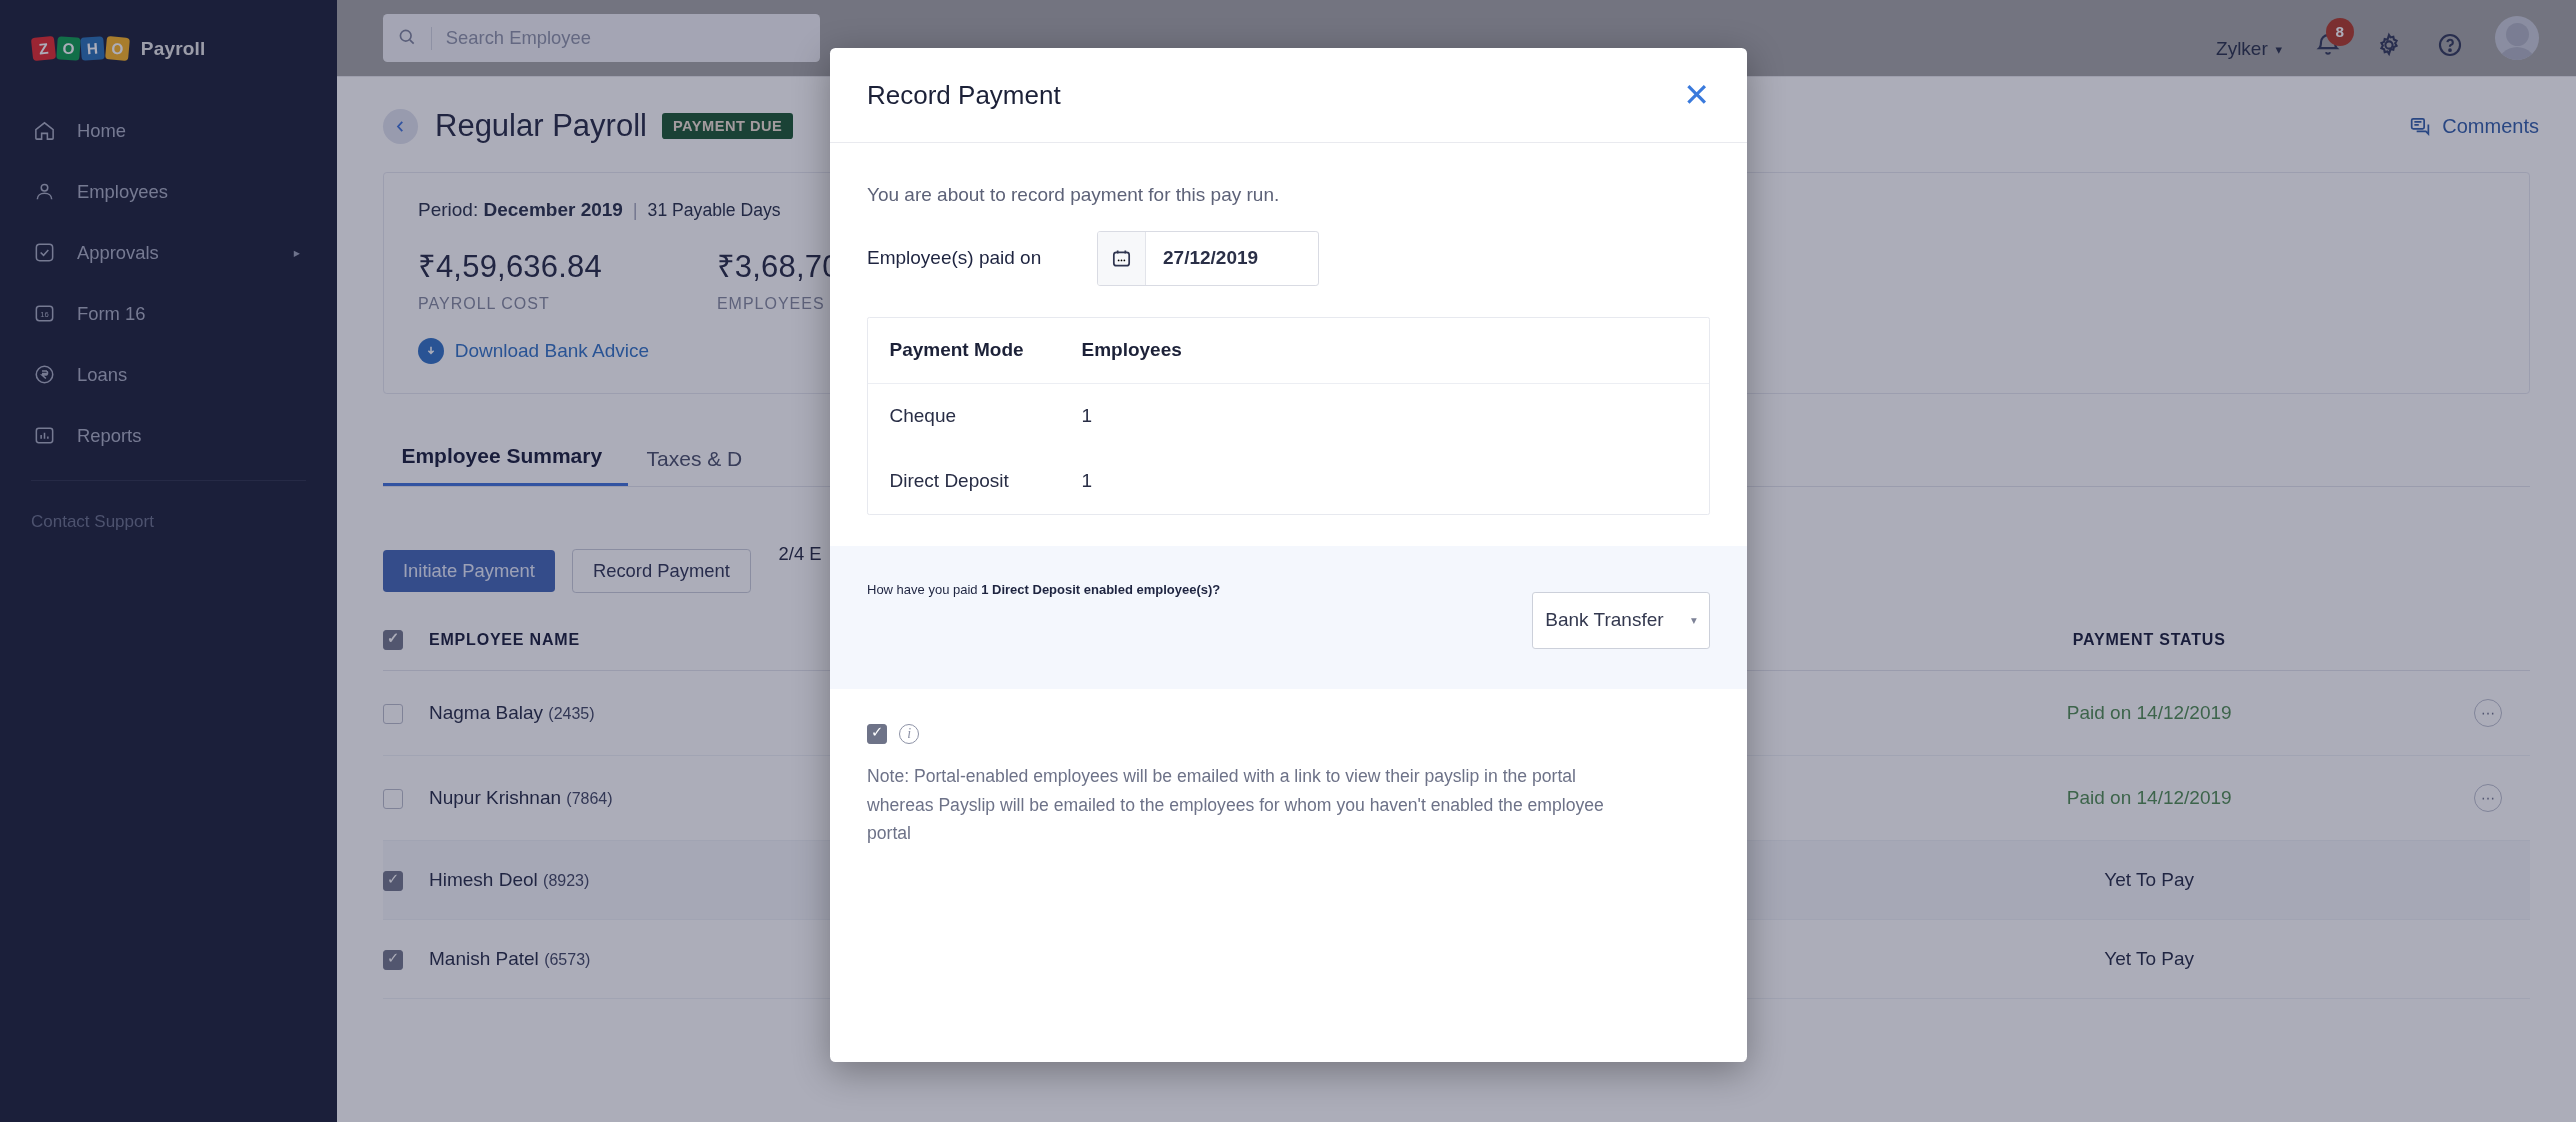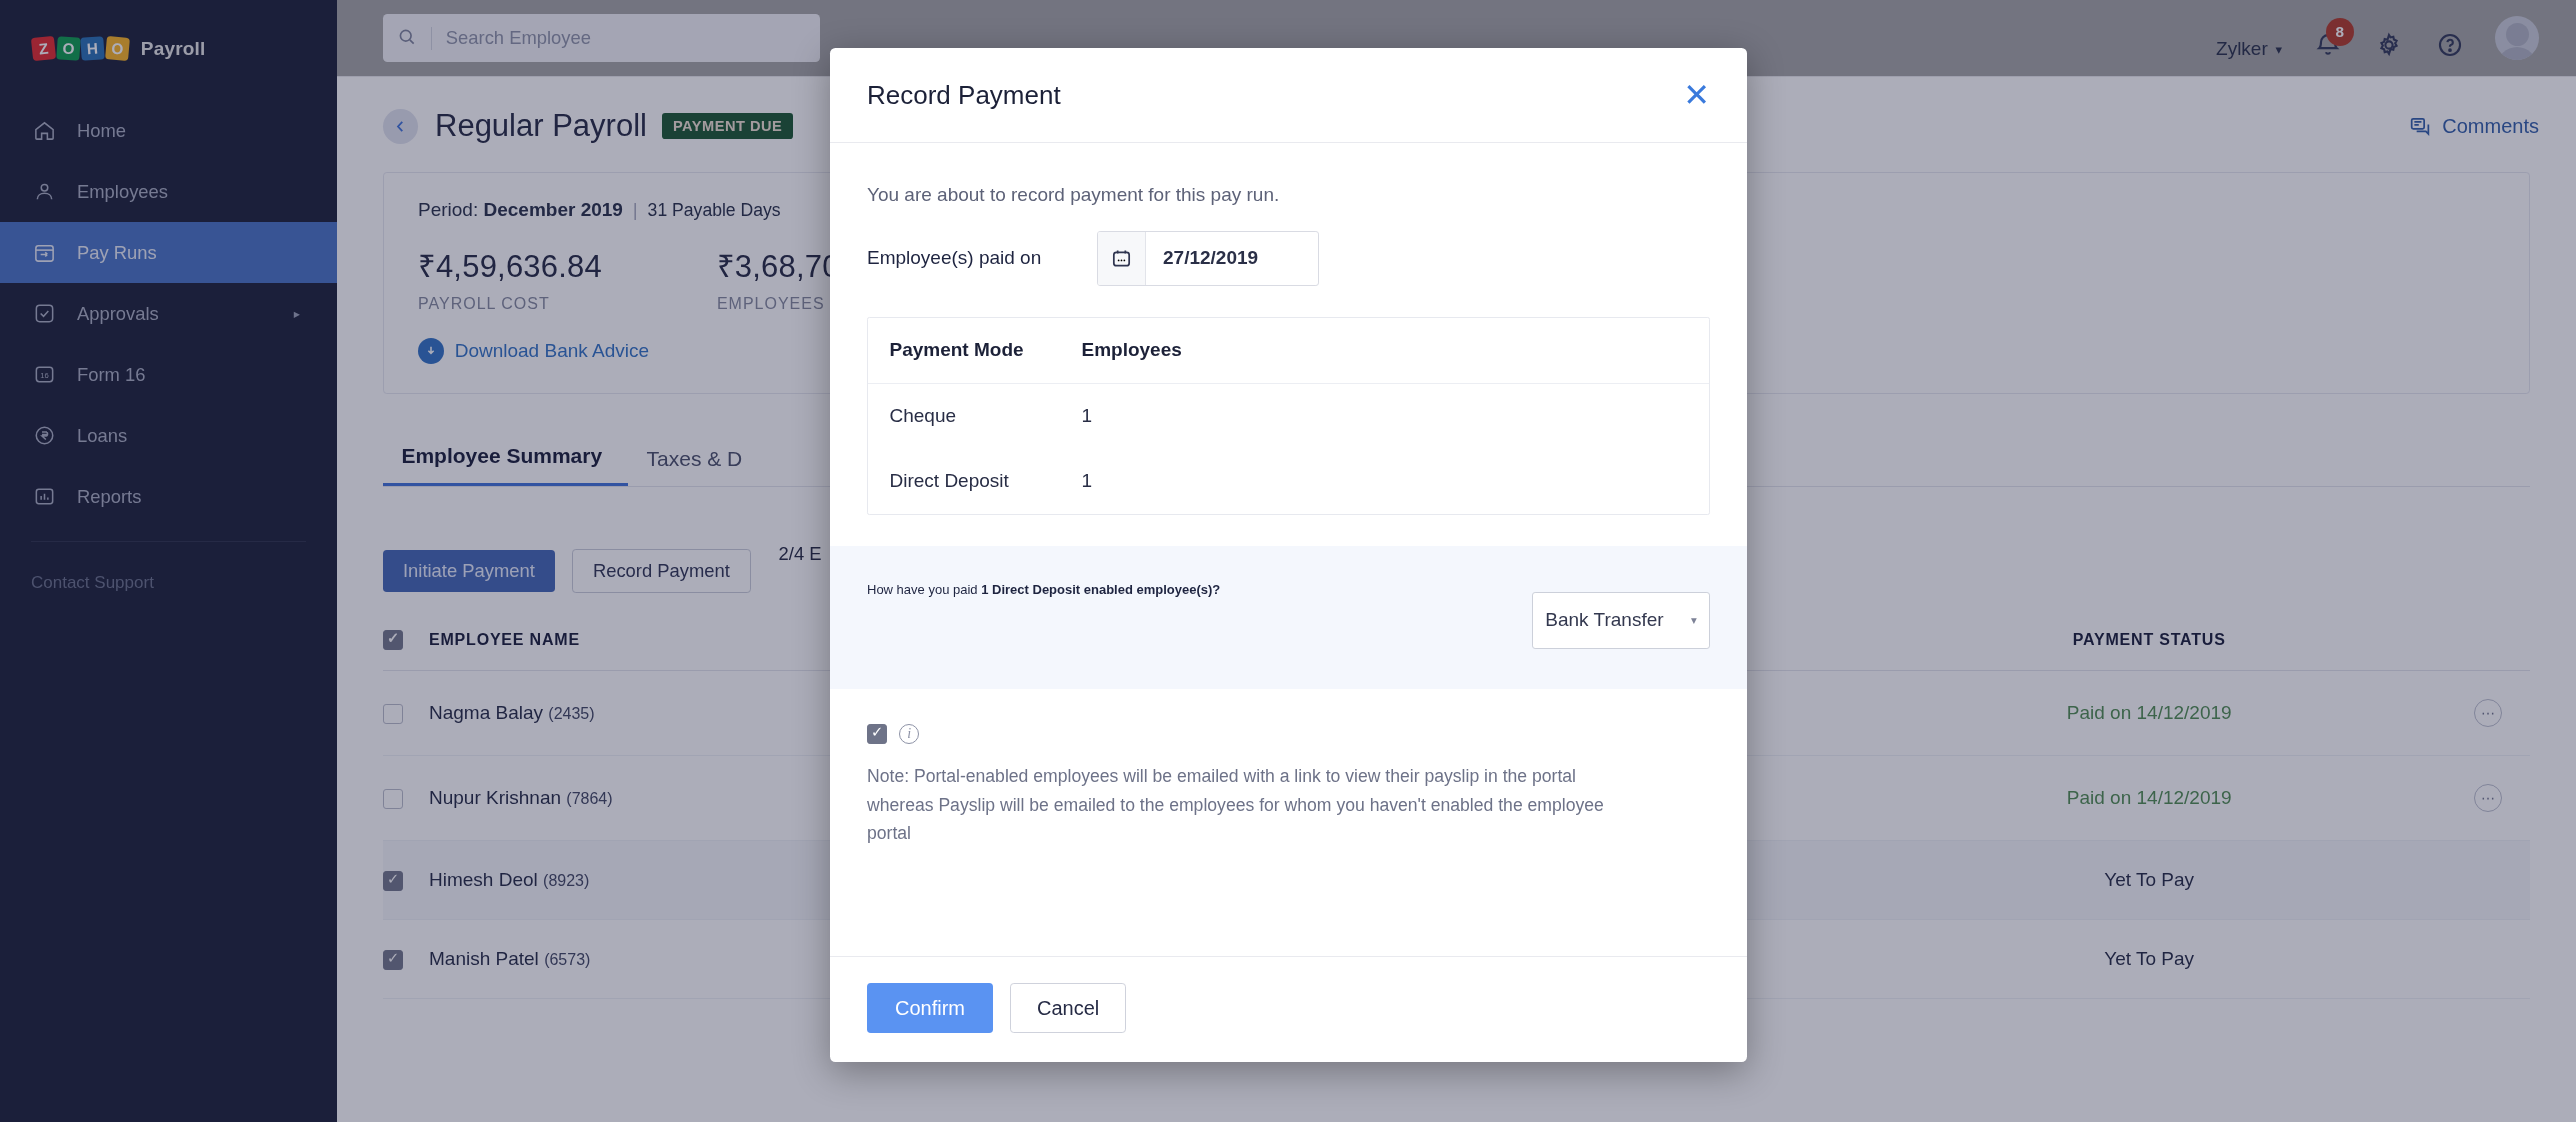--- a/index.html
+++ b/index.html
@@ -196,30 +196,20 @@
     <div class="nav-item">
       <span class="nav-ico">
         <svg viewBox="0 0 24 24">
             <circle cx="12" cy="8" r="3.4"></circle>
             <path d="M4.5 20c0-4 3.4-6.2 7.5-6.2S19.5 16 19.5 20"></path>
           </svg>
       </span>
       <span>Employees</span>
     </div>
 
-    <div class="nav-item active">
-      <span class="nav-ico">
-        <svg viewBox="0 0 24 24">
-            <rect x="3" y="5" width="18" height="16" rx="2.5"></rect>
-            <path d="M3 9.5h18"></path>
-            <path d="M8 14h7m0 0l-2.2-2.2M15 14l-2.2 2.2"></path>
-          </svg>
-      </span>
-      <span>Pay Runs</span>
-    </div>
 
     <div class="nav-item">
       <span class="nav-ico">
         <svg viewBox="0 0 24 24">
             <rect x="3.5" y="3.5" width="17" height="17" rx="3.5"></rect>
             <path d="M8 12l3 3 5-5.5"></path>
           </svg>
       </span>
       <span>Approvals</span>
       <span class="nav-caret">▸</span>
@@ -479,18 +469,14 @@
 
     <div class="notify">
       <div class="notify-top">
         <span class="chk on"></span>
         <span class="info-i">i</span>
       </div>
       <div class="note">Note: Portal-enabled employees will be emailed with a link to view their payslip in the portal whereas Payslip will be emailed to the employees for whom you haven't enabled the employee portal</div>
     </div>
   </div>
 
-  <div class="m-foot">
-    <button class="m-confirm">Confirm</button>
-    <button class="m-cancel">Cancel</button>
-  </div>
 </div>
 
 
 </body></html>

